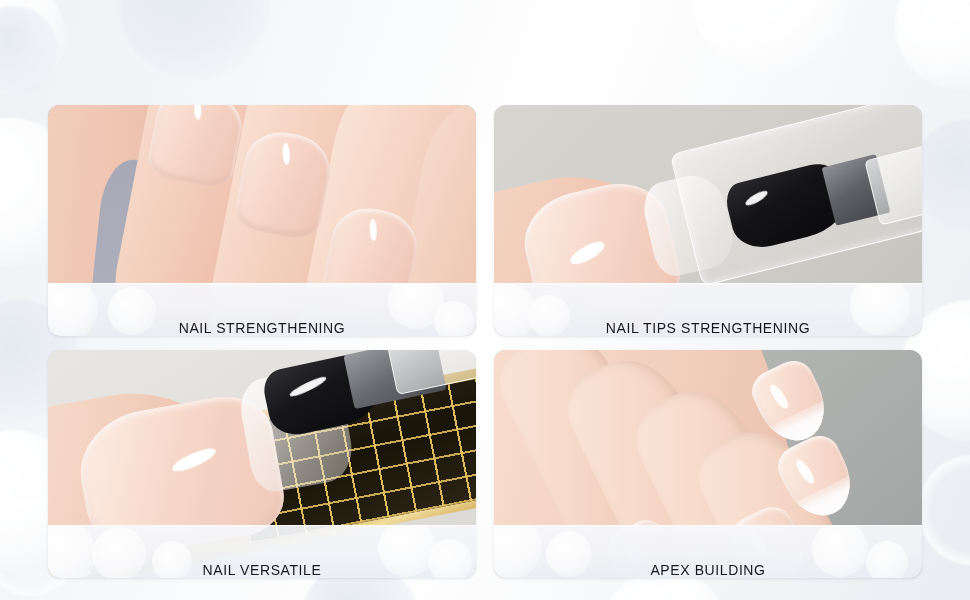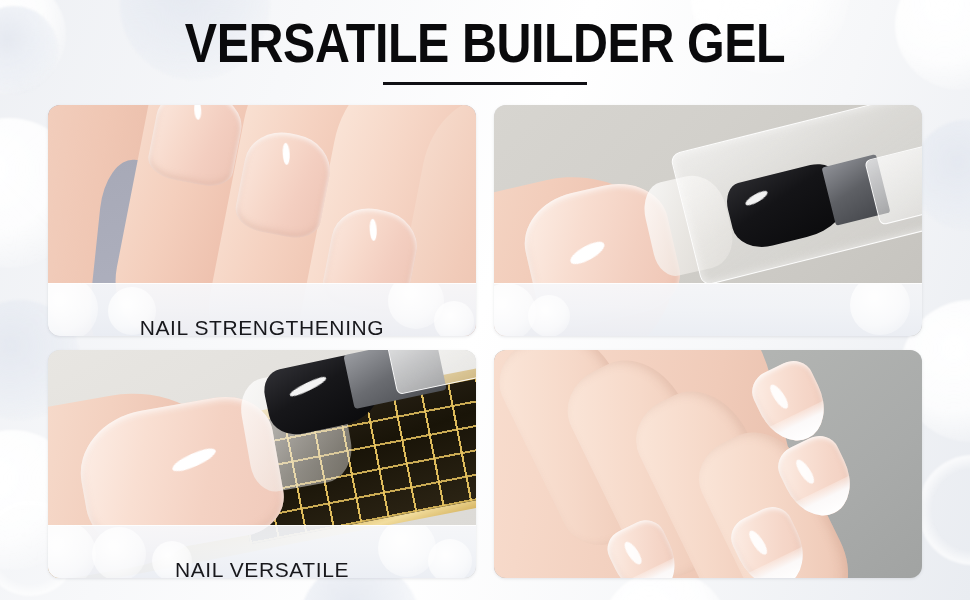--- a/index.html
+++ b/index.html
@@ -123,21 +123,21 @@
   }
   .caption-bokeh i {
     position: absolute;
     border-radius: 50%;
     background: radial-gradient(circle at 40% 36%, rgba(255,255,255,0.95) 0%, rgba(255,255,255,0.62) 55%, rgba(255,255,255,0) 100%);
   }
   .caption-text {
     position: relative;
     z-index: 2;
     font-family: "Liberation Sans", sans-serif;
-    font-size: 21px;
+    font-size: 14px;
     letter-spacing: 0.6px;
     color: #18181c;
     font-weight: 400;
     white-space: nowrap;
     margin-top: 36px;
   }
 
   
   .photo1 { background: linear-gradient(120deg,#a9abb8 0%, #b3b5c1 40%, #c2c3cd 100%); }
   .p1-skinA {
@@ -404,24 +404,20 @@
     <div class="bokeh" style="left:895px; top:-40px; width:130px; height:130px;"></div>
     <div class="bokeh dim" style="left:912px; top:120px; width:110px; height:110px;"></div>
     <div class="bokeh" style="left:900px; top:300px; width:142px; height:142px;"></div>
     <div class="bokeh edge" style="left:918px; top:455px; width:110px; height:110px;"></div>
     <div class="bokeh dim" style="left:120px; top:-70px; width:150px; height:150px;"></div>
     <div class="bokeh" style="left:690px; top:-86px; width:160px; height:160px;"></div>
     <div class="bokeh dim" style="left:300px; top:562px; width:120px; height:120px;"></div>
     <div class="bokeh" style="left:600px; top:570px; width:130px; height:130px;"></div>
   </div>
 
-  <div class="title-wrap">
-    <h1 class="title">VERSATILE BUILDER GEL</h1>
-    <div class="title-rule"></div>
-  </div>
 
   <div class="grid">
 
     <div class="card">
       <div class="card-photo photo1">
         <div class="p1-skinA"></div>
         <div class="p1-gap"></div>
         <div class="p1-fingerA"></div>
         <div class="p1-fingerB"></div>
         <div class="p1-fingerC"></div>
@@ -450,20 +446,21 @@
         <div class="p2-brush"></div>
         <div class="p2-ferrule"></div>
         <div class="p2-cap"></div>
       </div>
       <div class="caption">
         <div class="caption-bokeh">
           <i style="left:-16px; top:0px; width:58px; height:58px;"></i>
           <i style="left:34px; top:12px; width:42px; height:42px;"></i>
           <i style="left:356px; top:-8px; width:60px; height:60px;"></i>
         </div>
+        <span class="caption-text">NAIL TIPS STRENGTHENING</span>
       </div>
     </div>
 
     <div class="card">
       <div class="card-photo photo3">
         <div class="p3-form"></div>
         <div class="p3-formdark">
           <div class="p3-grid"></div>
         </div>
         <div class="p3-finger"></div>
@@ -490,16 +487,25 @@
         <div class="p4-hand"></div>
         <div class="p4-f p4-f1"></div>
         <div class="p4-f p4-f2"></div>
         <div class="p4-f p4-f3"></div>
         <div class="p4-f p4-f4"></div>
         <div class="nail4 p4-n1"></div>
         <div class="nail4 p4-n2"></div>
         <div class="nail4 p4-n3"></div>
         <div class="nail4 p4-n4"></div>
       </div>
+      <div class="caption">
+        <div class="caption-bokeh">
+          <i style="left:-14px; top:-8px; width:62px; height:62px;"></i>
+          <i style="left:52px; top:6px; width:46px; height:46px;"></i>
+          <i style="left:318px; top:-4px; width:56px; height:56px;"></i>
+          <i style="left:372px; top:16px; width:42px; height:42px;"></i>
+        </div>
+        <span class="caption-text">APEX BUILDING</span>
+      </div>
     </div>
 
   </div>
 </div>
 
 </body></html>

